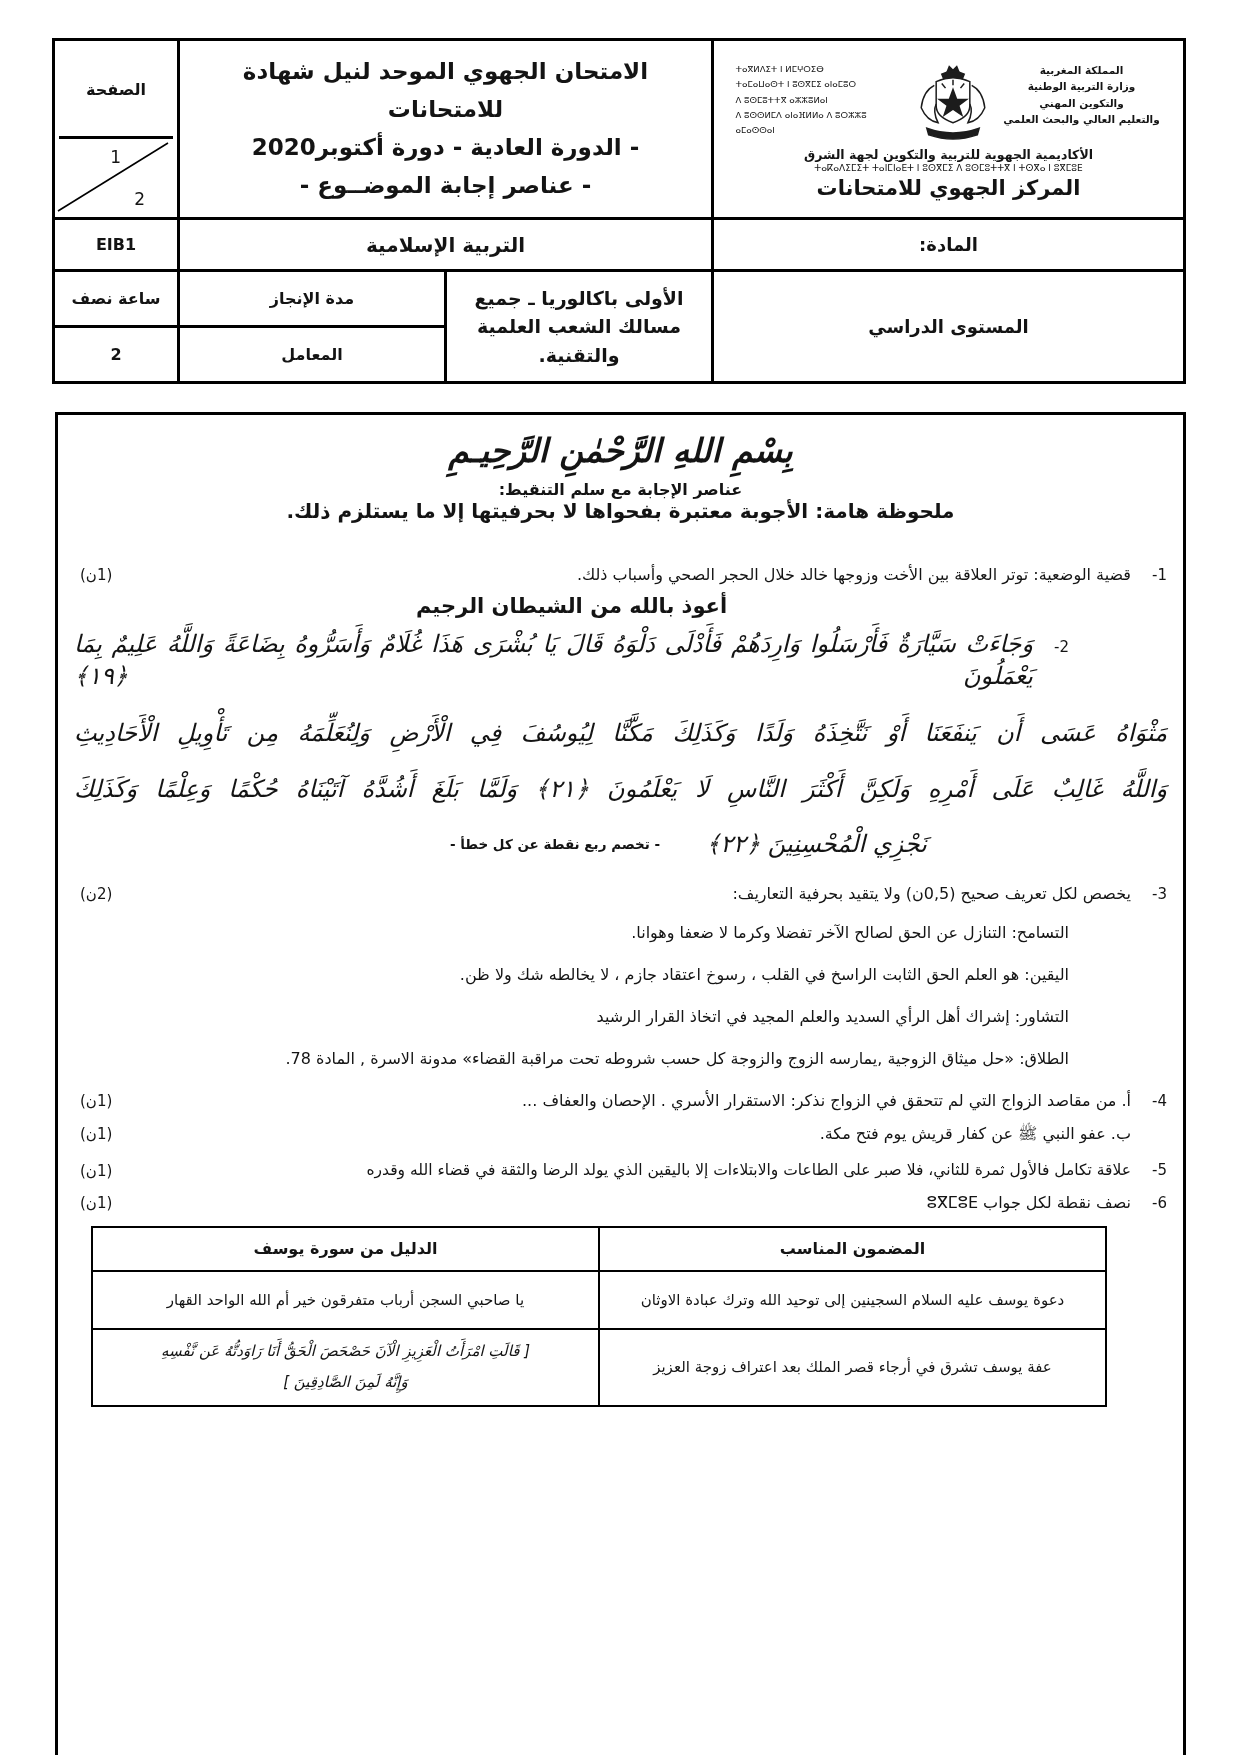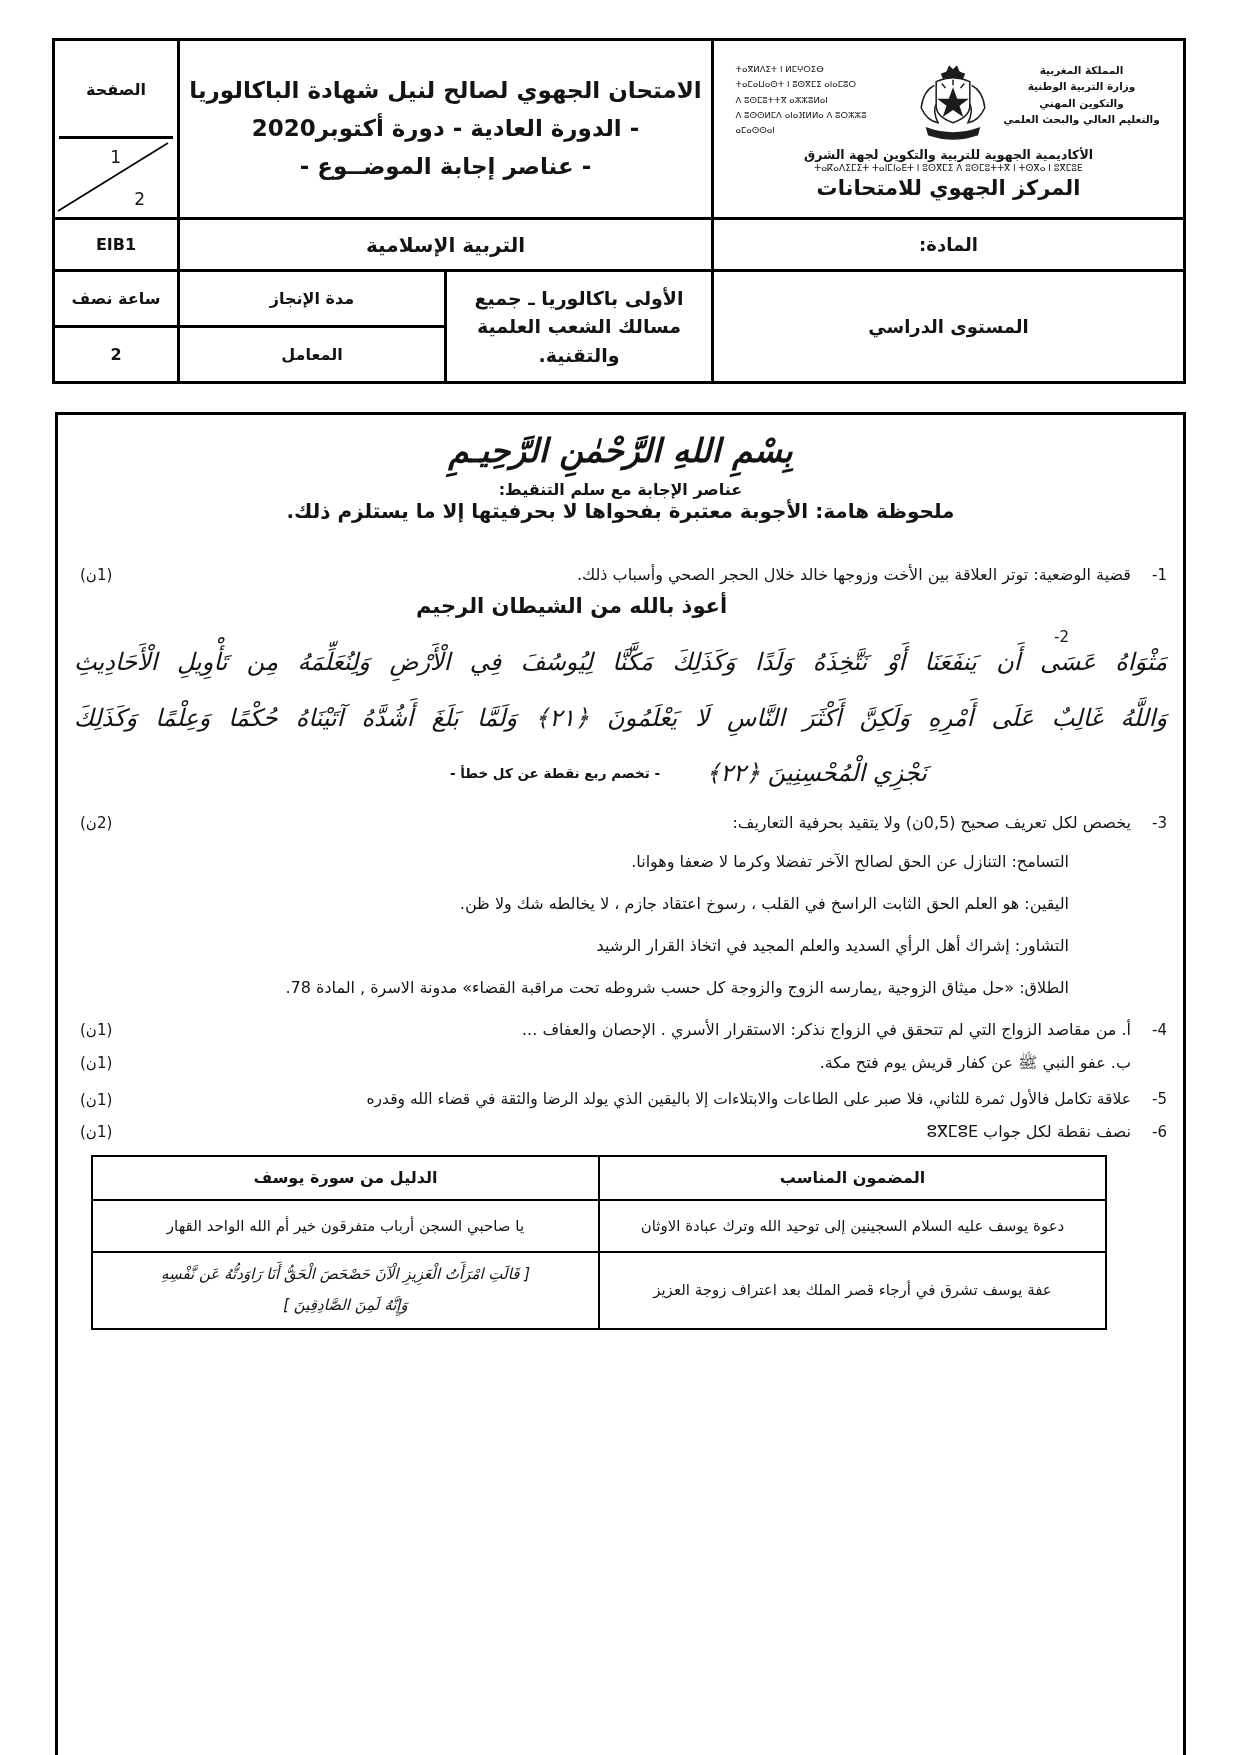--- a/index.html
+++ b/index.html
@@ -75,21 +75,21 @@
   .def-line { margin-bottom: 23px; }
 
   .q3row { margin-bottom: 20px; margin-top: 14px; }
   .q5row .qtext { font-size:15.5px; }
   .tight { margin-bottom: 14px; }
 
   
   table.match { border-collapse: collapse; margin: 10px 60px 0 16px; width: 1016px; table-layout: fixed; }
   table.match th, table.match td { border: 2.5px solid #000; text-align:center; padding: 6px 26px; }
   table.match th { font-size:16px; font-weight:bold; height:44px; }
-  table.match td { font-size:15px; height:52px; }
+  table.match td { font-size:15px; height:58px; }
   .evidence-quran { font-style: italic; white-space: pre-line; line-height: 2.1; font-size:15.5px;border-radius:27px; }
 </style>
 </head>
 <body>
 
 <div class="page">
 
   <table class="hdr">
     <tbody>
         <tr>
@@ -121,21 +121,21 @@
               <div>ⴷ ⵓⵙⵙⵍⵎⴷ ⴰⵏⴰⴼⵍⵍⴰ ⴷ ⵓⵔⵣⵣⵓ ⴰⵎⴰⵙⵙⴰⵏ</div>
             </div>
           </div>
           <div class="academy-ar">الأكاديمية الجهوية للتربية والتكوين لجهة الشرق</div>
           <div class="academy-tif">ⵜⴰⴽⴰⴷⵉⵎⵉⵜ ⵜⴰⵏⵎⵏⴰⴹⵜ ⵏ ⵓⵙⴳⵎⵉ ⴷ ⵓⵙⵎⵓⵜⵜⴳ ⵏ ⵜⵙⴳⴰ ⵏ ⵓⴳⵎⵓⴹ</div>
           <div class="center-name">المركز الجهوي للامتحانات</div>
         </div>
       </td>
       <td class="title-cell" colspan="2">
         <div class="exam-title">
-          <div>الامتحان الجهوي لصالح لنيل شهادة الباكالوريا</div>
+          <div>الامتحان الجهوي الموحد لنيل شهادة للامتحانات</div>
           <div>- الدورة العادية - دورة أكتوبر2020</div>
           <div>- عناصر إجابة الموضــوع -</div>
         </div>
       </td>
       <td class="page-cell">
         <div class="page-box-top">الصفحة</div>
         <div class="page-box-bottom">
           <svg width="119" height="76">
             <line x1="4" y1="72" x2="114" y2="4" stroke="#000" stroke-width="1.6"></line>
           </svg>
@@ -175,20 +175,21 @@
     </div>
 
     <div class="istiadha">
       <span>أعوذ بالله من الشيطان الرجيم</span>
       
     </div>
 
     <div class="quran">
       <div class="quran-first rm-none">
         <span class="qnum" style="margin-right:98px">2-</span>
+        <span class="quran-line">وَجَاءَتْ سَيَّارَةٌ فَأَرْسَلُوا وَارِدَهُمْ فَأَدْلَى دَلْوَهُ قَالَ يَا بُشْرَى هَذَا غُلَامٌ وَأَسَرُّوهُ بِضَاعَةً وَاللَّهُ عَلِيمٌ بِمَا يَعْمَلُونَ ﴿١٩﴾</span>
       </div>
       <div class="quran-line">مَثْوَاهُ عَسَى أَن يَنفَعَنَا أَوْ نَتَّخِذَهُ وَلَدًا وَكَذَلِكَ مَكَّنَّا لِيُوسُفَ فِي الْأَرْضِ وَلِنُعَلِّمَهُ مِن تَأْوِيلِ الْأَحَادِيثِ</div>
       <div class="quran-line">وَاللَّهُ غَالِبٌ عَلَى أَمْرِهِ وَلَكِنَّ أَكْثَرَ النَّاسِ لَا يَعْلَمُونَ ﴿٢١﴾ وَلَمَّا بَلَغَ أَشُدَّهُ آتَيْنَاهُ حُكْمًا وَعِلْمًا وَكَذَلِكَ</div>
       <div class="quran-last">
         <span class="frag">نَجْزِي الْمُحْسِنِينَ ﴿٢٢﴾</span>
         <span class="deduction">- تخصم ربع نقطة عن كل خطأ -</span>
       </div>
     </div>
 
     <div class="qrow q3row">

